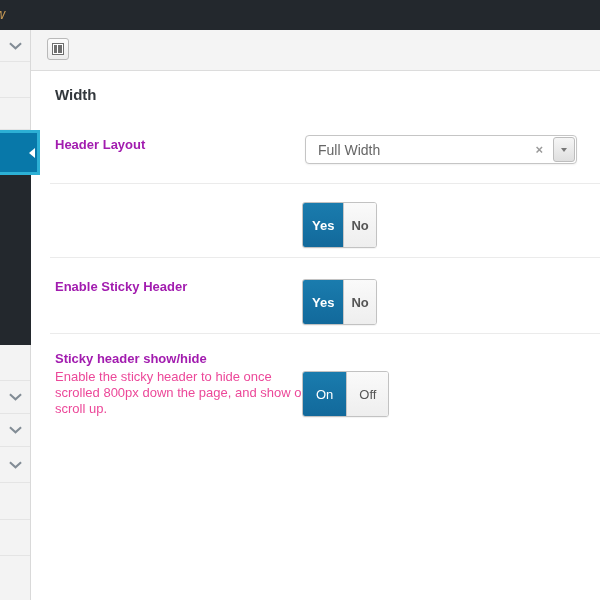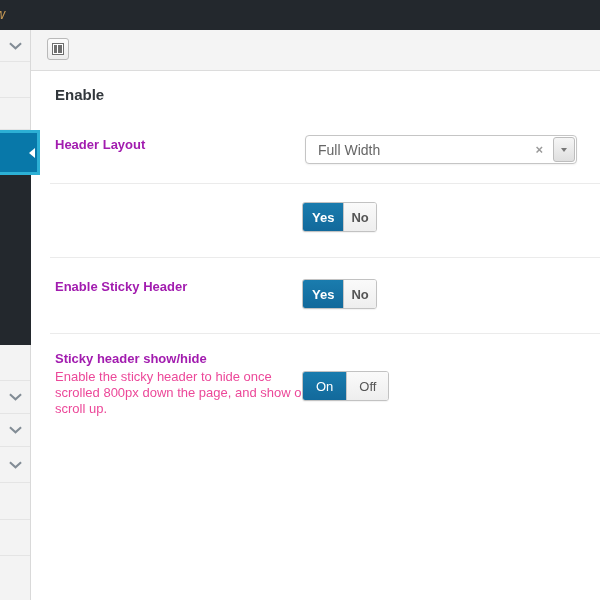--- a/index.html
+++ b/index.html
@@ -116,21 +116,21 @@
     border-top:4px solid #777;
   }
 
   
   .toggle-group {
     position:absolute; left:271px; display:inline-flex;
     border:1px solid #c2c2c2; border-radius:3px; overflow:hidden;
     box-shadow:0 1px 1px rgba(0,0,0,0.05);
   }
   .tg-btn {
-    height:28px; display:flex; align-items:center;
+    height:44px; display:flex; align-items:center;
     font-size:13px; color:#555;
     background:linear-gradient(#fafafa,#eeeeee);
     cursor:pointer;
   }
   .tg-btn + .tg-btn { border-left:1px solid #c6c6c6; }
   .tg-btn.active {
     background:linear-gradient(#1a7cae,#12699b); color:#fff;
   }
   .tg-btn.bold { font-weight:700; }
   .p-yes { padding:0 9px; }
@@ -189,21 +189,21 @@
     <div class="panel-btn">
       <div class="layout-icon">
         <div class="col-l"></div>
           <div class="col-r"></div>
       </div>
     </div>
   </div>
 
   <div class="content">
 
-    <div class="page-title">Enable</div>
+    <div class="page-title">Width</div>
 
     <div class="field-label" style="top:66px;">Header Layout</div>
     <div class="select">
       <div class="value">Full Width</div>
       <div class="clear">×</div>
       <div class="arrow-box">
         <span class="tri"></span>
       </div>
     </div>
     <div class="divider" style="top:112px;"></div>

